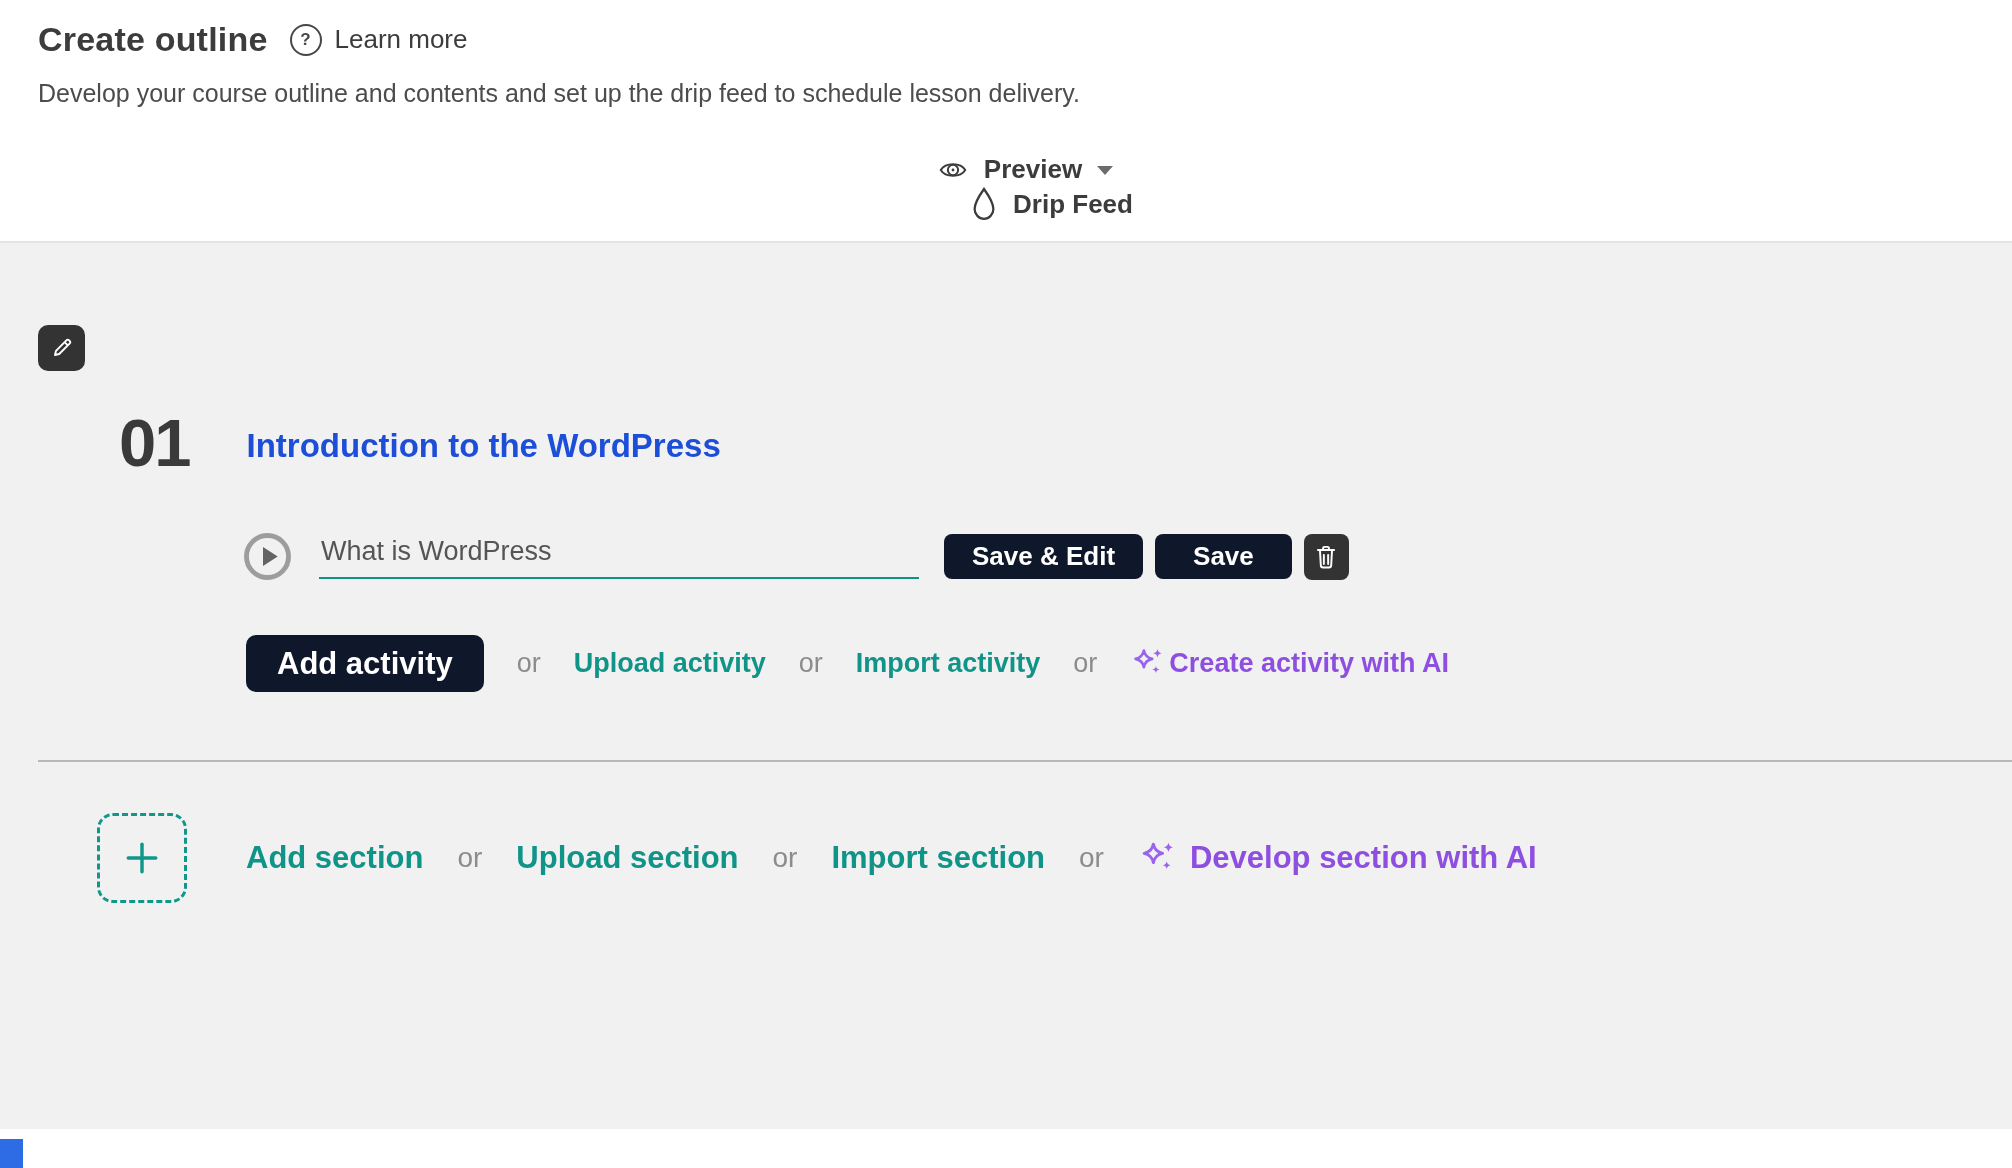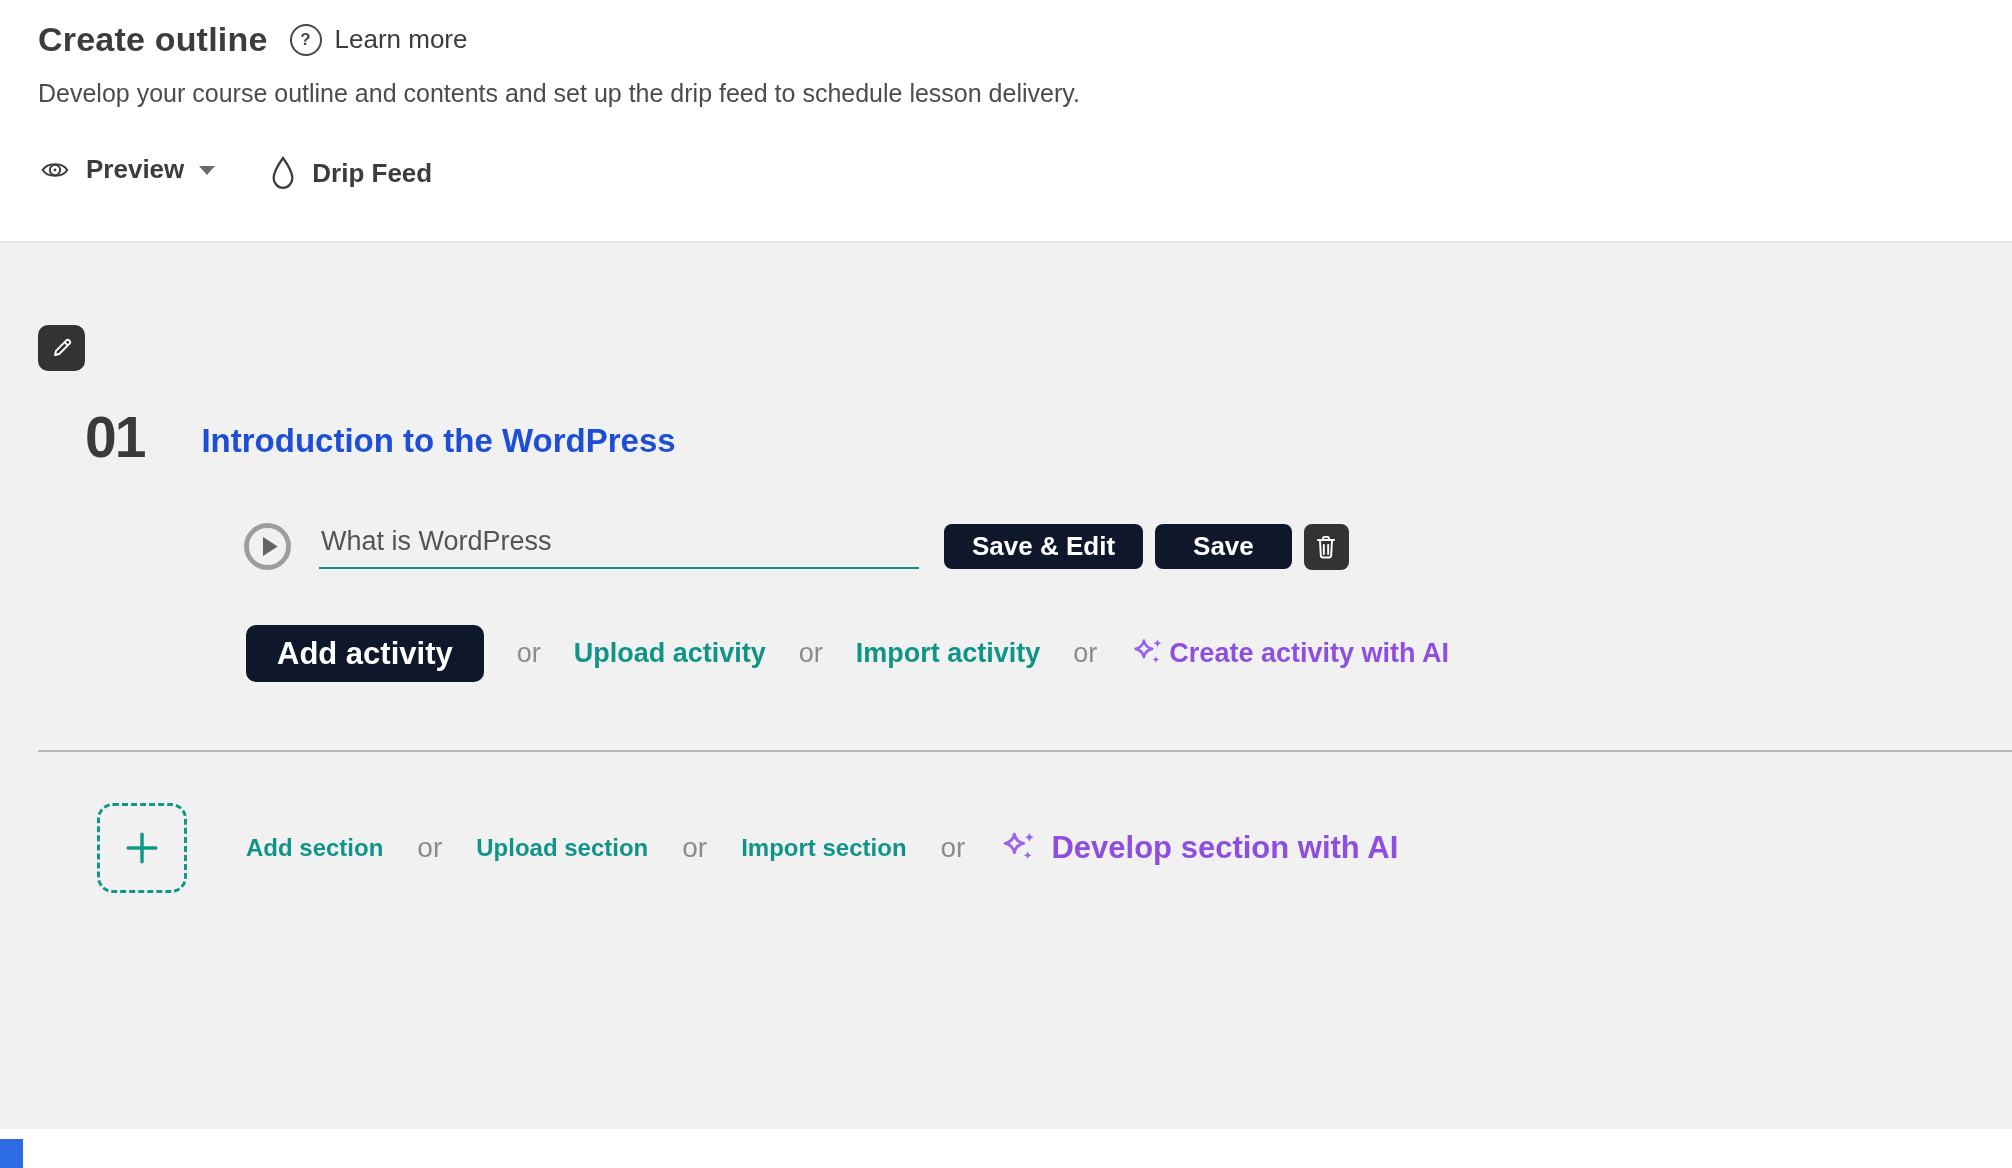--- a/index.html
+++ b/index.html
@@ -20,41 +20,41 @@
   .title-row { display:flex; align-items:center; }
   .page-title { margin:0; font-size:34px; font-weight:700; color:#3c3c3c; letter-spacing:.2px; }
   .qmark {
     margin-left:22px; width:32px; height:32px; flex:0 0 32px;
     border:2.5px solid #474747; border-radius:50%;
     display:flex; align-items:center; justify-content:center;
     font-size:17px; font-weight:700; color:#474747; cursor:pointer;
   }
   .learn-more { margin-left:13px; font-size:26px; color:#3c3c3c; cursor:pointer; }
   .subtitle { margin:20px 0 0; font-size:25px; color:#4c4c4c; }
-  .tools-row { display:flex; align-items:flex-start; margin-top:46px; }
+  .tools-row { display:flex; align-items:center; margin-top:46px;flex-direction:column; }
   .tool { display:flex; align-items:center; cursor:pointer; }
   .tool + .tool { margin-left:52px; }
   .tool .label { font-size:26px; font-weight:700; color:#3c3c3c; margin-left:14px; }
   .tool svg.caret { margin-left:14px; }
 
   
   .content {
     background:#f1f1f2; flex:1 1 auto;
     padding:82px 0 0 38px; position:relative; overflow:hidden;
   }
   .icon-btn {
     background:#333333; border:none; border-radius:10px;
     display:inline-flex; align-items:center; justify-content:center;
     cursor:pointer; padding:0;
   }
   .pencil-btn { width:47px; height:46px; }
 
   .section-head { display:flex; align-items:center; margin:38px 0 0 47px; }
   .sec-num {
-    font-size:57px; font-weight:700; color:#3a3a3a; line-height:1; letter-spacing:-2px;
+    font-size:67px; font-weight:700; color:#3a3a3a; line-height:1; letter-spacing:-2px;margin-left:34px;
   }
   .sec-title { margin:6px 0 0 57px; font-size:33px; font-weight:700; color:#1d4ed8; }
 
   .activity-row { display:flex; align-items:center; margin:56px 0 0 205px; }
   .play-icon { width:49px; height:49px; flex:0 0 49px; }
   .activity-input {
     margin-left:27px; width:600px; height:45px;
     font-family:"Liberation Sans","DejaVu Sans",sans-serif;
     font-size:27px; color:#555555;
     background:transparent; border:none; outline:none;
@@ -83,21 +83,21 @@
   .divider { border:none; border-top:2px solid #b8b8b8; margin:68px 0 0 0; width:1974px; }
 
   .section-actions { margin:51px 0 0 0; }
   .dashed-add {
     margin-left:59px; width:90px; height:90px; flex:0 0 90px;
     background:transparent; cursor:pointer;
     border:3.5px dashed #11978a; border-radius:16px;
     display:inline-flex; align-items:center; justify-content:center;
   }
   .section-actions .lead-gap { margin-left:59px; }
-  .teal-link.big { font-size:24px; font-weight:700; }
+  .teal-link.big { font-size:31px; font-weight:700; }
   .or.big { font-size:28px; margin:0 34px; }
   .ai-link .ai-text.big { font-size:31px; font-weight:700; margin-left:11px; }
 
   
   .bottom-strip { height:39px; flex:0 0 39px; background:#ffffff; position:relative; }
   .blue-square { position:absolute; left:0; bottom:0; width:23px; height:29px; background:#2d6ce5; }
 
   svg { display:block; }
 </style>
 </head>

